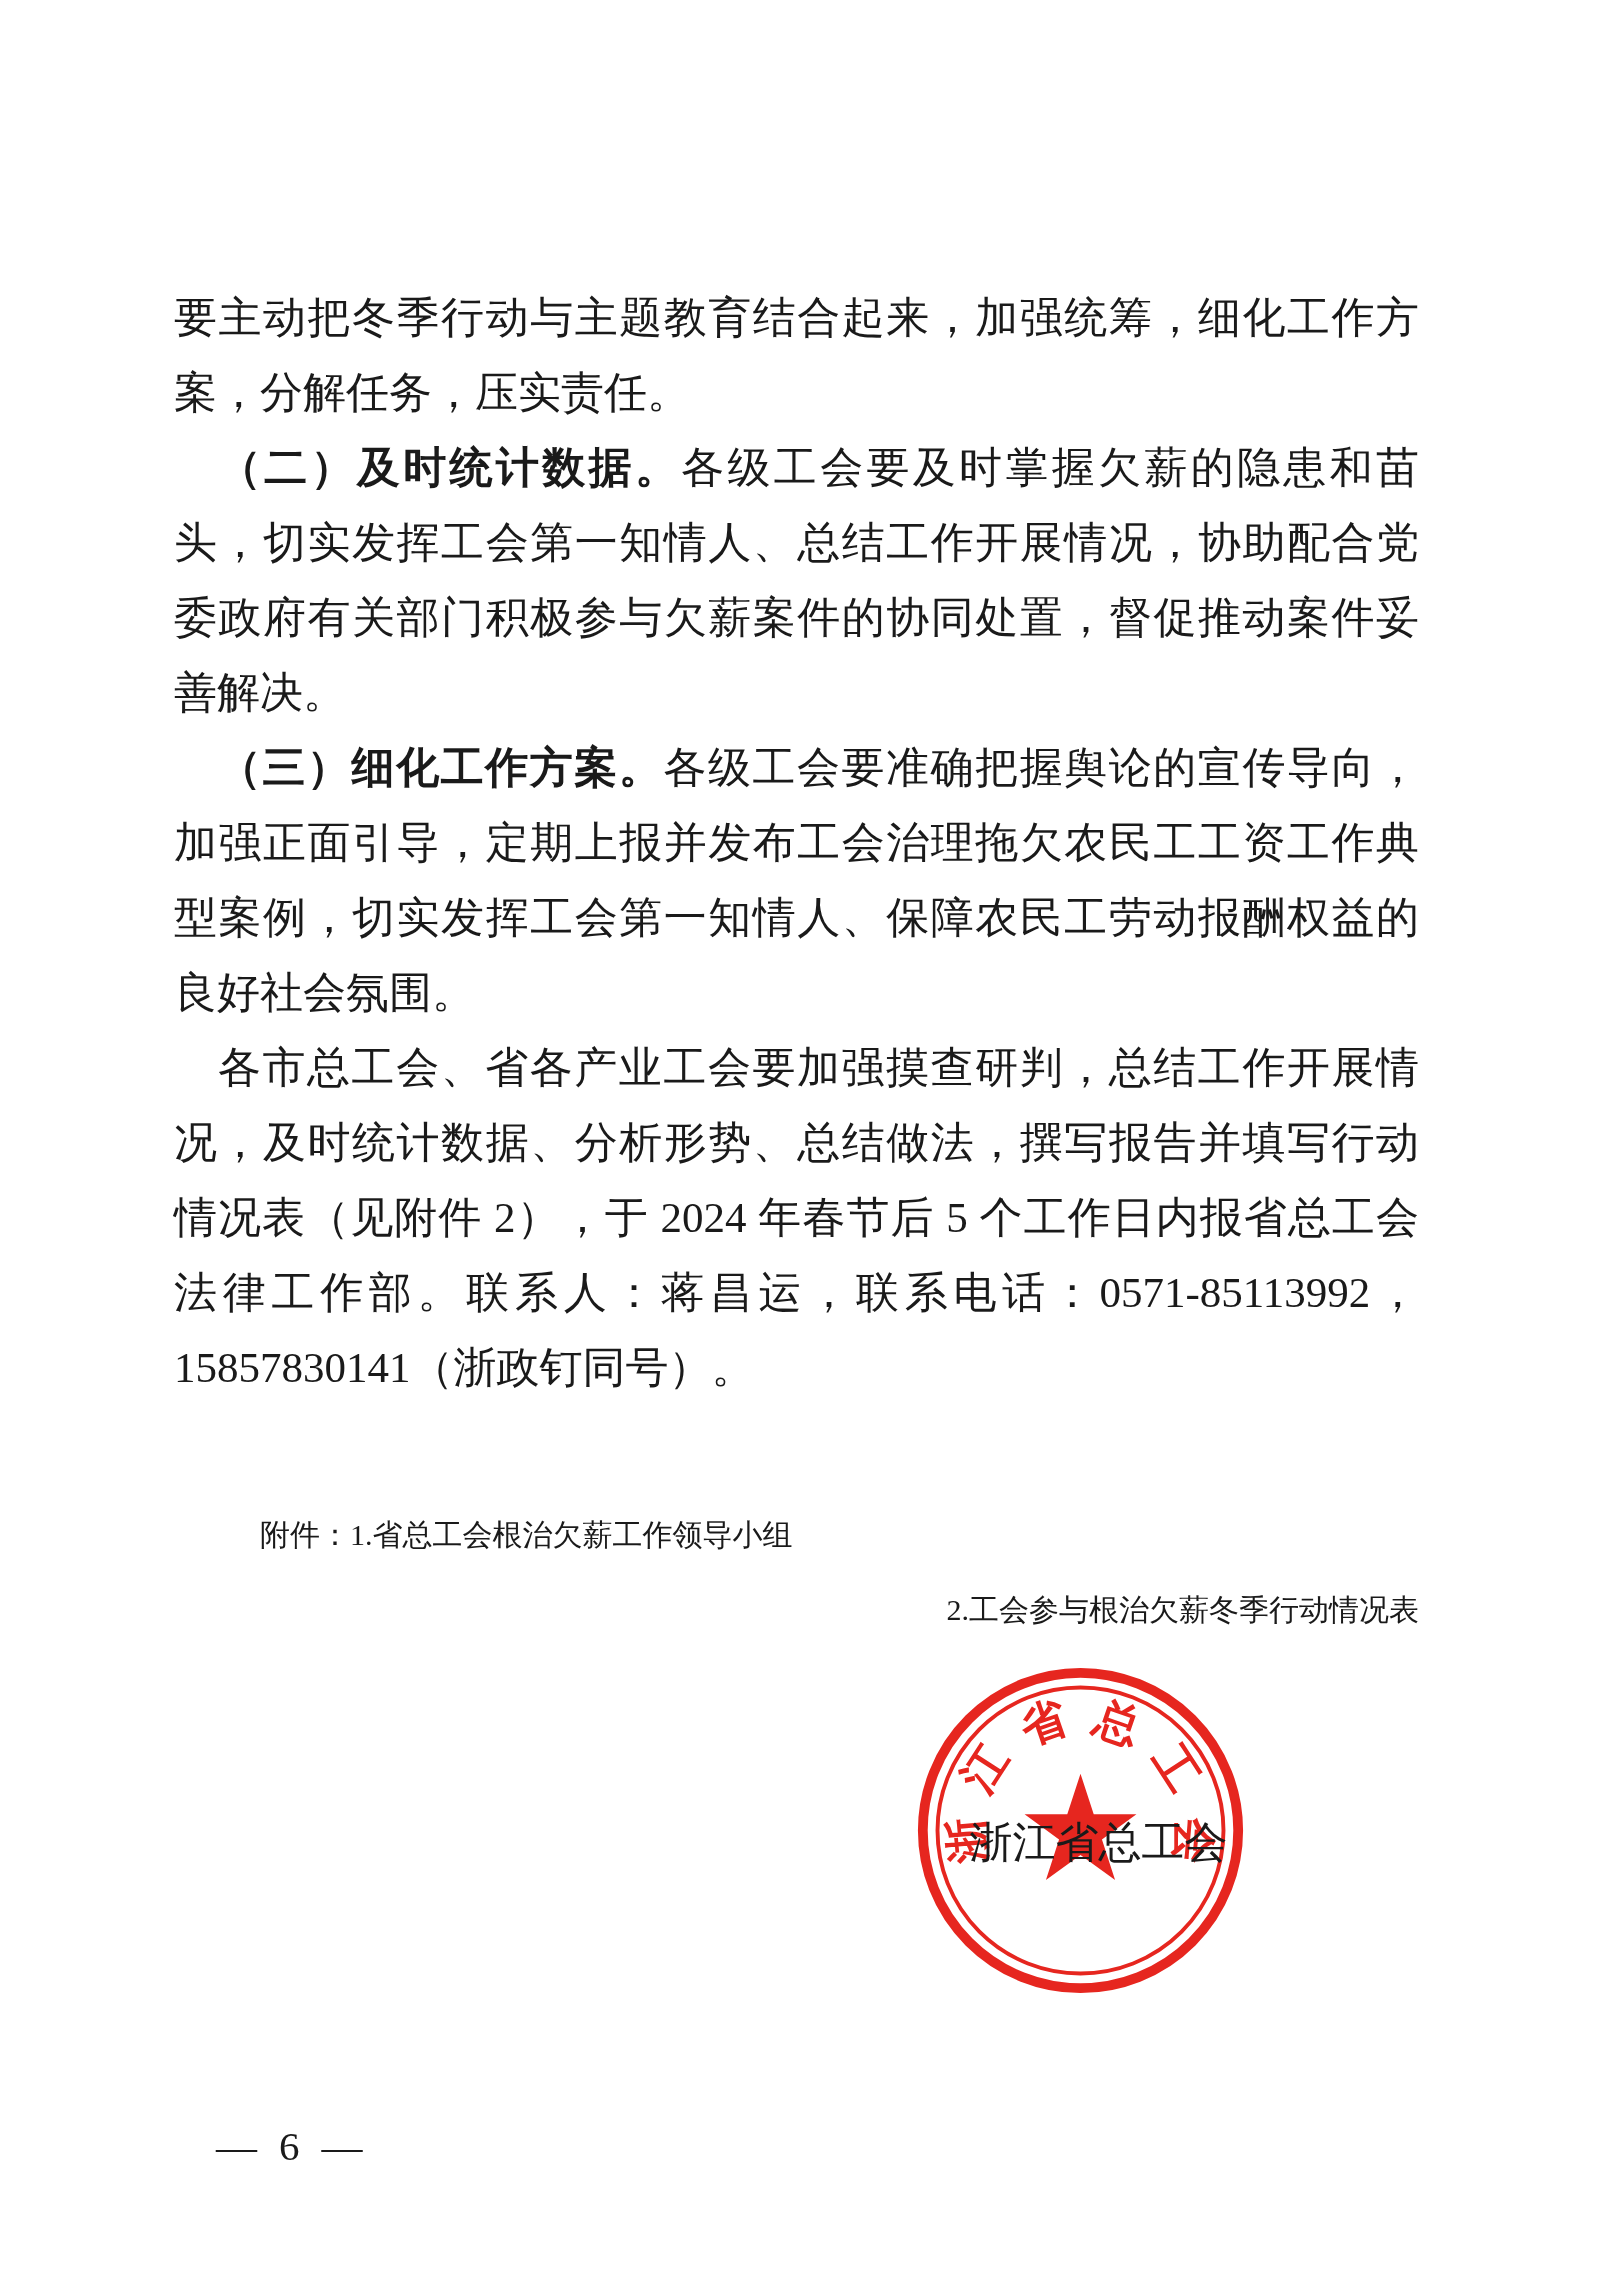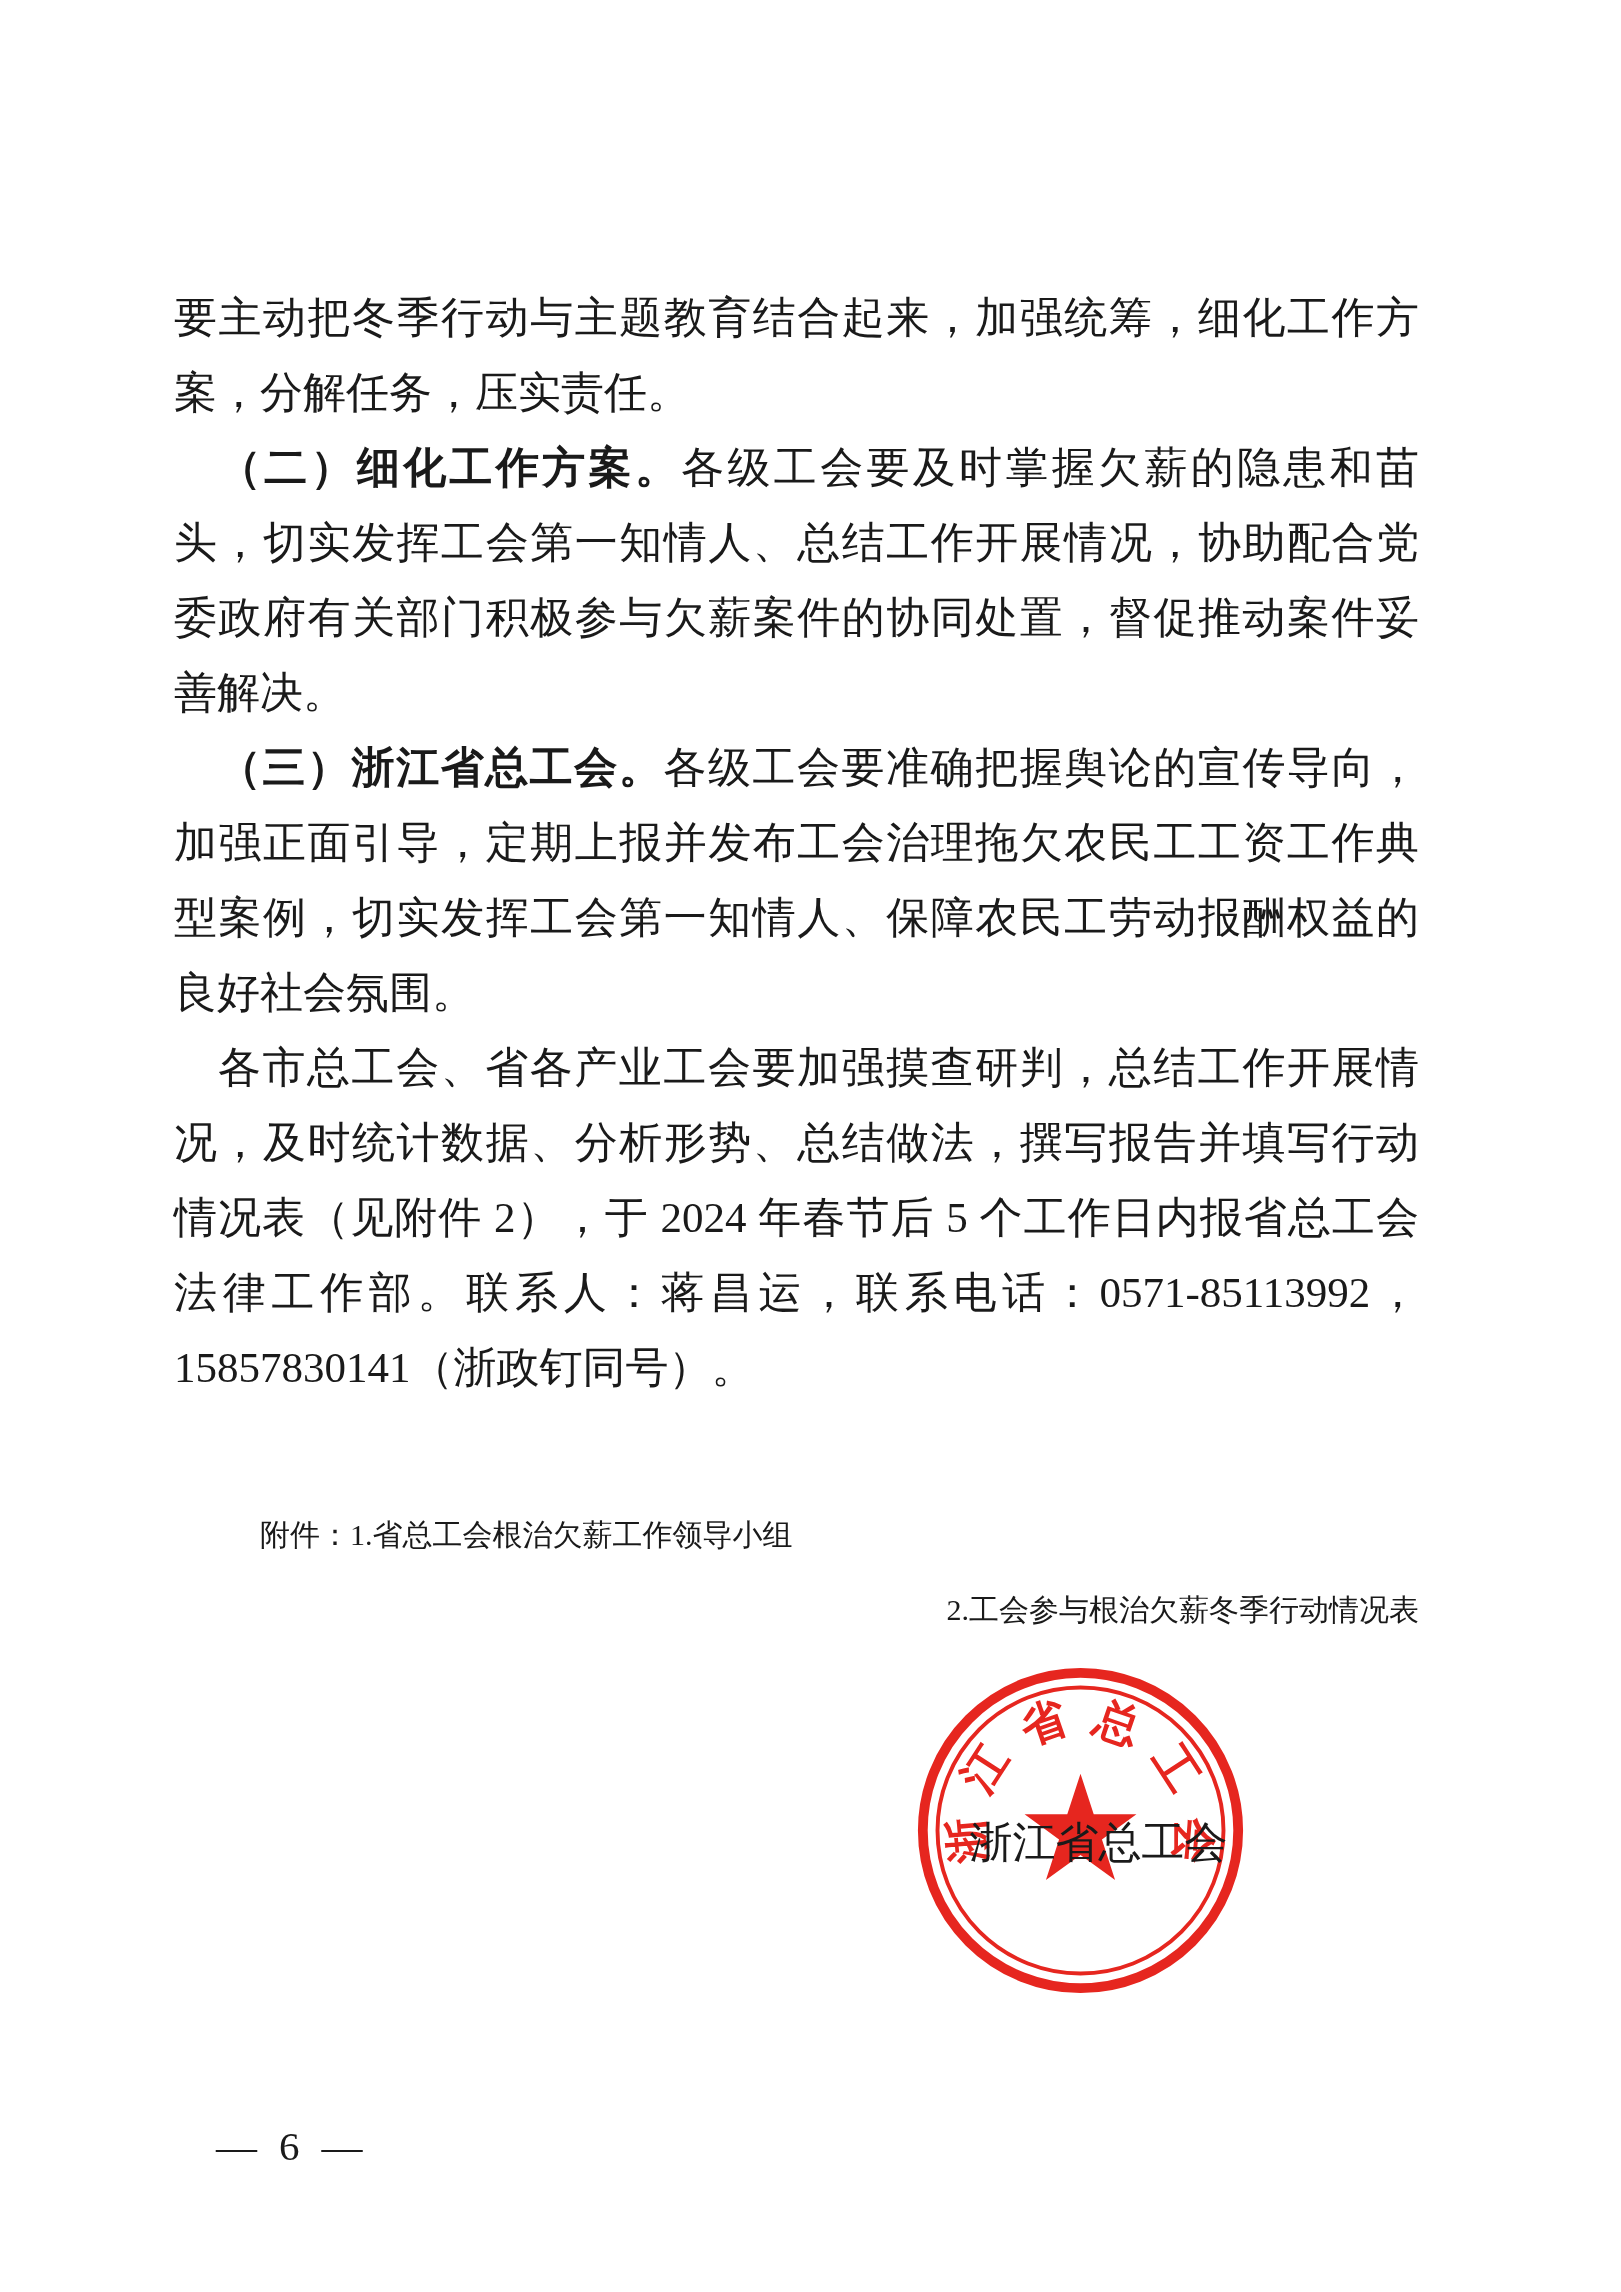--- a/index.html
+++ b/index.html
@@ -82,22 +82,22 @@
     color: #1a1a1a;
   }
 </style>
 </head>
 <body>
 
 <div class="page">
 
   <div class="doc-body" id="doc-body">
       <p class="para"><span class="seg">要主动把冬季行动与主题教育结合起来，加强统筹，细化工作方案，分解任务，压实责任。</span></p>
-      <p class="para indent"><span class="seg seg-bold">（二）细化工作方案。</span><span class="seg">各级工会要及时掌握欠薪的隐患和苗头，切实发挥工会第一知情人、总结工作开展情况，协助配合党委政府有关部门积极参与欠薪案件的协同处置，督促推动案件妥善解决。</span></p>
-      <p class="para indent"><span class="seg seg-bold">（三）浙江省总工会。</span><span class="seg">各级工会要准确把握舆论的宣传导向，加强正面引导，定期上报并发布工会治理拖欠农民工工资工作典型案例，切实发挥工会第一知情人、保障农民工劳动报酬权益的良好社会氛围。</span></p>
+      <p class="para indent"><span class="seg seg-bold">（二）及时统计数据。</span><span class="seg">各级工会要及时掌握欠薪的隐患和苗头，切实发挥工会第一知情人、总结工作开展情况，协助配合党委政府有关部门积极参与欠薪案件的协同处置，督促推动案件妥善解决。</span></p>
+      <p class="para indent"><span class="seg seg-bold">（三）细化工作方案。</span><span class="seg">各级工会要准确把握舆论的宣传导向，加强正面引导，定期上报并发布工会治理拖欠农民工工资工作典型案例，切实发挥工会第一知情人、保障农民工劳动报酬权益的良好社会氛围。</span></p>
       <p class="para indent"><span class="seg">各市总工会、省各产业工会要加强摸查研判，总结工作开展情况，及时统计数据、分析形势、总结做法，撰写报告并填写行动情况表（见附件 2），于 2024 年春节后 5 个工作日内报省总工会法律工作部。联系人：蒋昌运，联系电话：0571-85113992，15857830141（浙政钉同号）。</span></p>
     </div>
 
   <div class="attachments">
     <div class="att1">附件：1.省总工会根治欠薪工作领导小组</div>
     <div class="att2">2.工会参与根治欠薪冬季行动情况表</div>
   </div>
 
   <div class="seal" id="seal" style="color: rgb(230, 38, 31);">
     <svg id="seal-svg" viewBox="0 0 340 340" xmlns="http://www.w3.org/2000/svg">

